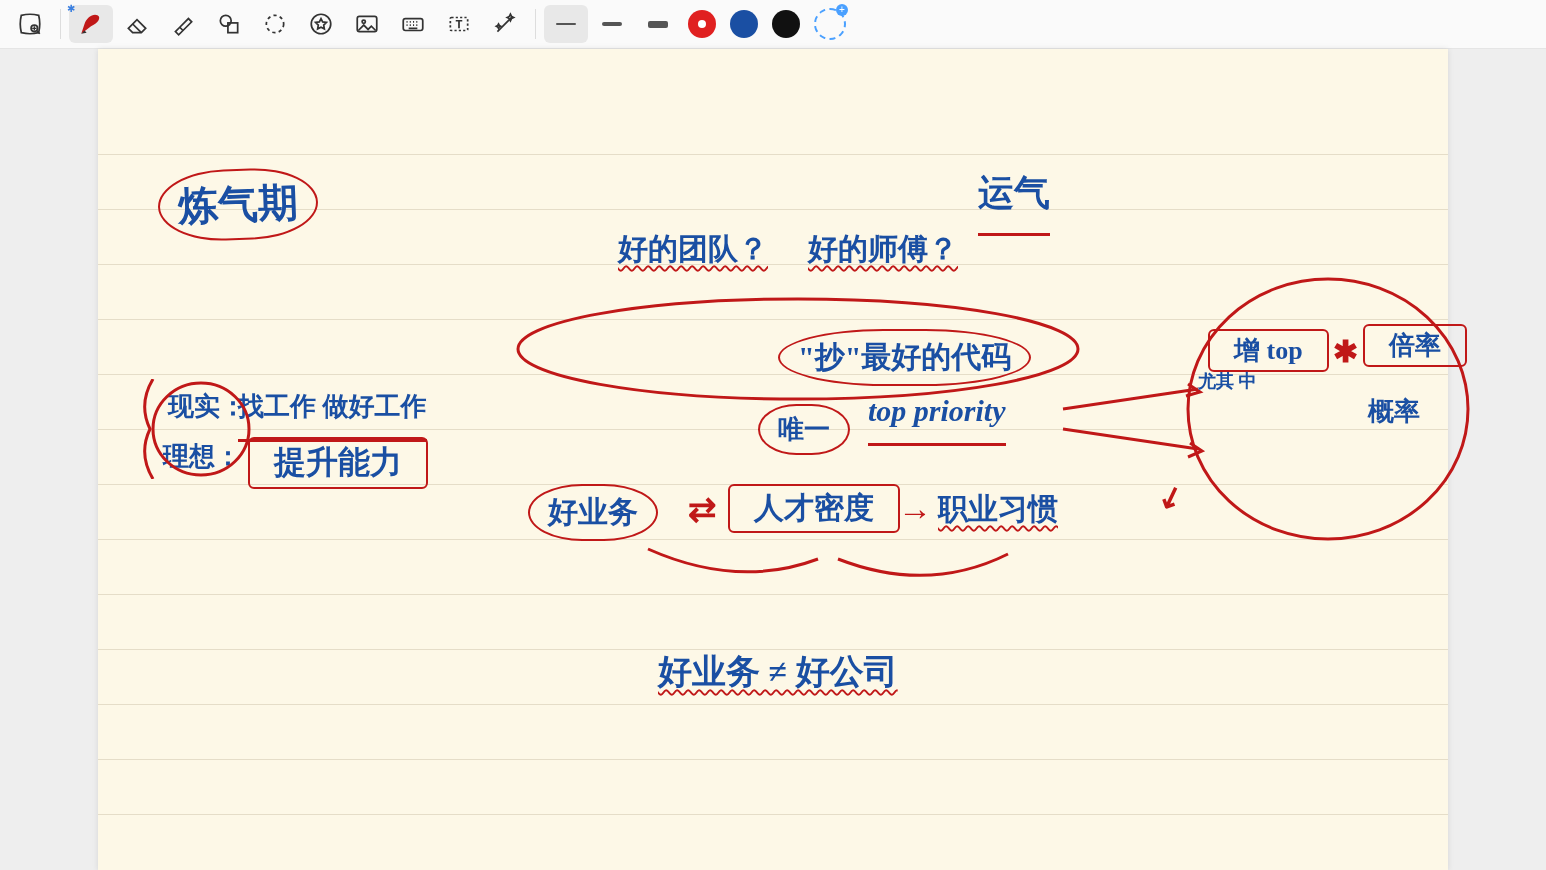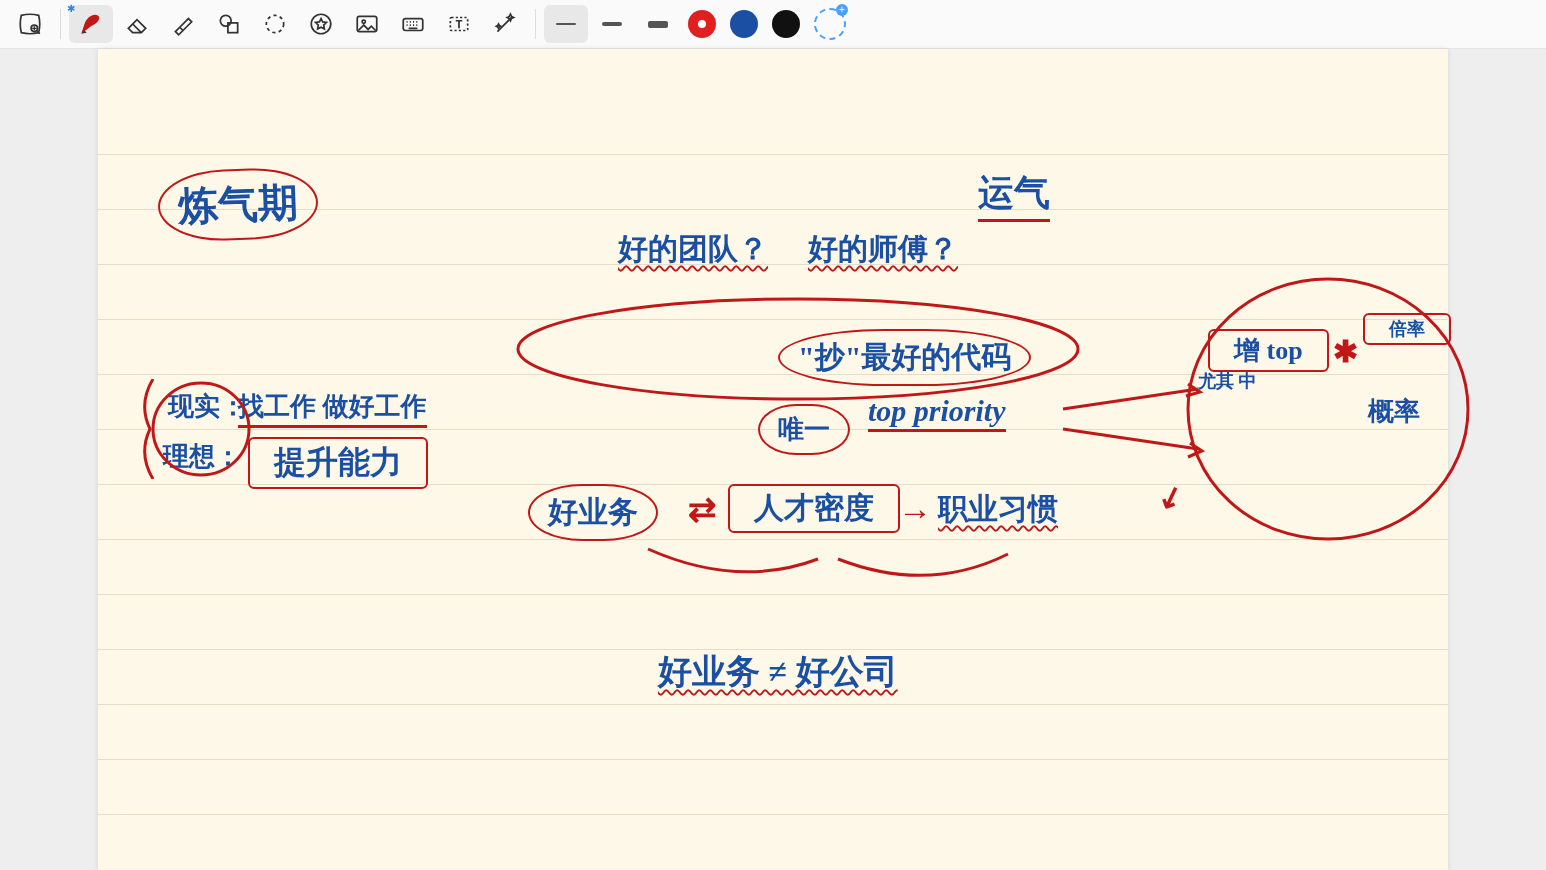--- a/index.html
+++ b/index.html
@@ -17,21 +17,21 @@
   .color-add{width:28px;height:28px;border:2px dashed #4aa0ff;border-radius:50%;margin:0 6px;position:relative;cursor:pointer}
   .color-add::after{content:"+";position:absolute;top:-6px;right:-4px;width:12px;height:12px;border-radius:50%;background:#4aa0ff;color:#fff;font-size:10px;line-height:12px;text-align:center}
   .bt-badge{position:absolute;top:-2px;left:-2px;font-size:10px;color:#3a7fe0}
   .canvas-wrap{width:1546px;height:822px;background:#eee;display:flex;justify-content:center}
   .page{width:1350px;height:822px;background:#fdf8e7;position:relative;box-shadow:0 0 6px rgba(0,0,0,.1)}
   .rules{position:absolute;inset:0}
   .rule{position:absolute;left:0;right:0;height:1px;background:rgba(120,100,60,.18)}
   .hw{position:absolute;font-family:"Segoe Script","Comic Sans MS",cursive;white-space:nowrap;font-weight:600}
   .blue{color:#1a4fa3}
   .red{color:#c01818}
-  .u-red{border-bottom:3px solid #c01818;padding-bottom:1px}
+  .u-red{border-bottom:3px solid #c01818;padding-bottom:15px}
   .u-red-wavy{text-decoration:underline wavy #c01818 2px;text-underline-offset:6px}
   .circ{border:2.5px solid #c01818;border-radius:50%/60%;padding:6px 18px}
   .box{border:2.5px solid #c01818;border-radius:6px;padding:2px 24px}
   .arrow{position:absolute;color:#c01818;font-size:34px;font-weight:bold}
 </style>
 </head>
 <body>
 
 <div class="toolbar">
   <div class="tool-btn">
@@ -181,19 +181,19 @@
     <svg style="position:absolute;left:40px;top:330px;width:20px;height:100px">
         <path d="M15 0 Q0 25 12 50 Q0 75 15 100" fill="none" stroke="#c01818" stroke-width="3"></path>
       </svg>
 
     <svg style="position:absolute;left:1080px;top:220px;width:300px;height:280px">
         <ellipse cx="150" cy="140" rx="140" ry="130" fill="none" stroke="#c01818" stroke-width="3"></ellipse>
       </svg>
     <span class="hw blue box" style="left:1110px;top:280px;font-size:26px">增 top</span>
     <span class="hw blue" style="left:1100px;top:320px;font-size:18px">尤其 中</span>
     <span class="hw red" style="left:1235px;top:285px;font-size:30px">✱</span>
-    <span class="hw blue box" style="left:1265px;top:264px;font-size:18px">倍率</span>
+    <span class="hw blue box" style="left:1265px;top:275px;font-size:26px">倍率</span>
     <span class="hw blue" style="left:1270px;top:345px;font-size:26px">概率</span>
     <span class="arrow" style="left:1060px;top:430px;font-size:30px;transform:rotate(-20deg)">↙</span>
 
     <span class="hw blue u-red-wavy" style="left:560px;top:600px;font-size:34px">好业务 ≠ 好公司</span>
   </div>
 </div>
 
 </body></html>

